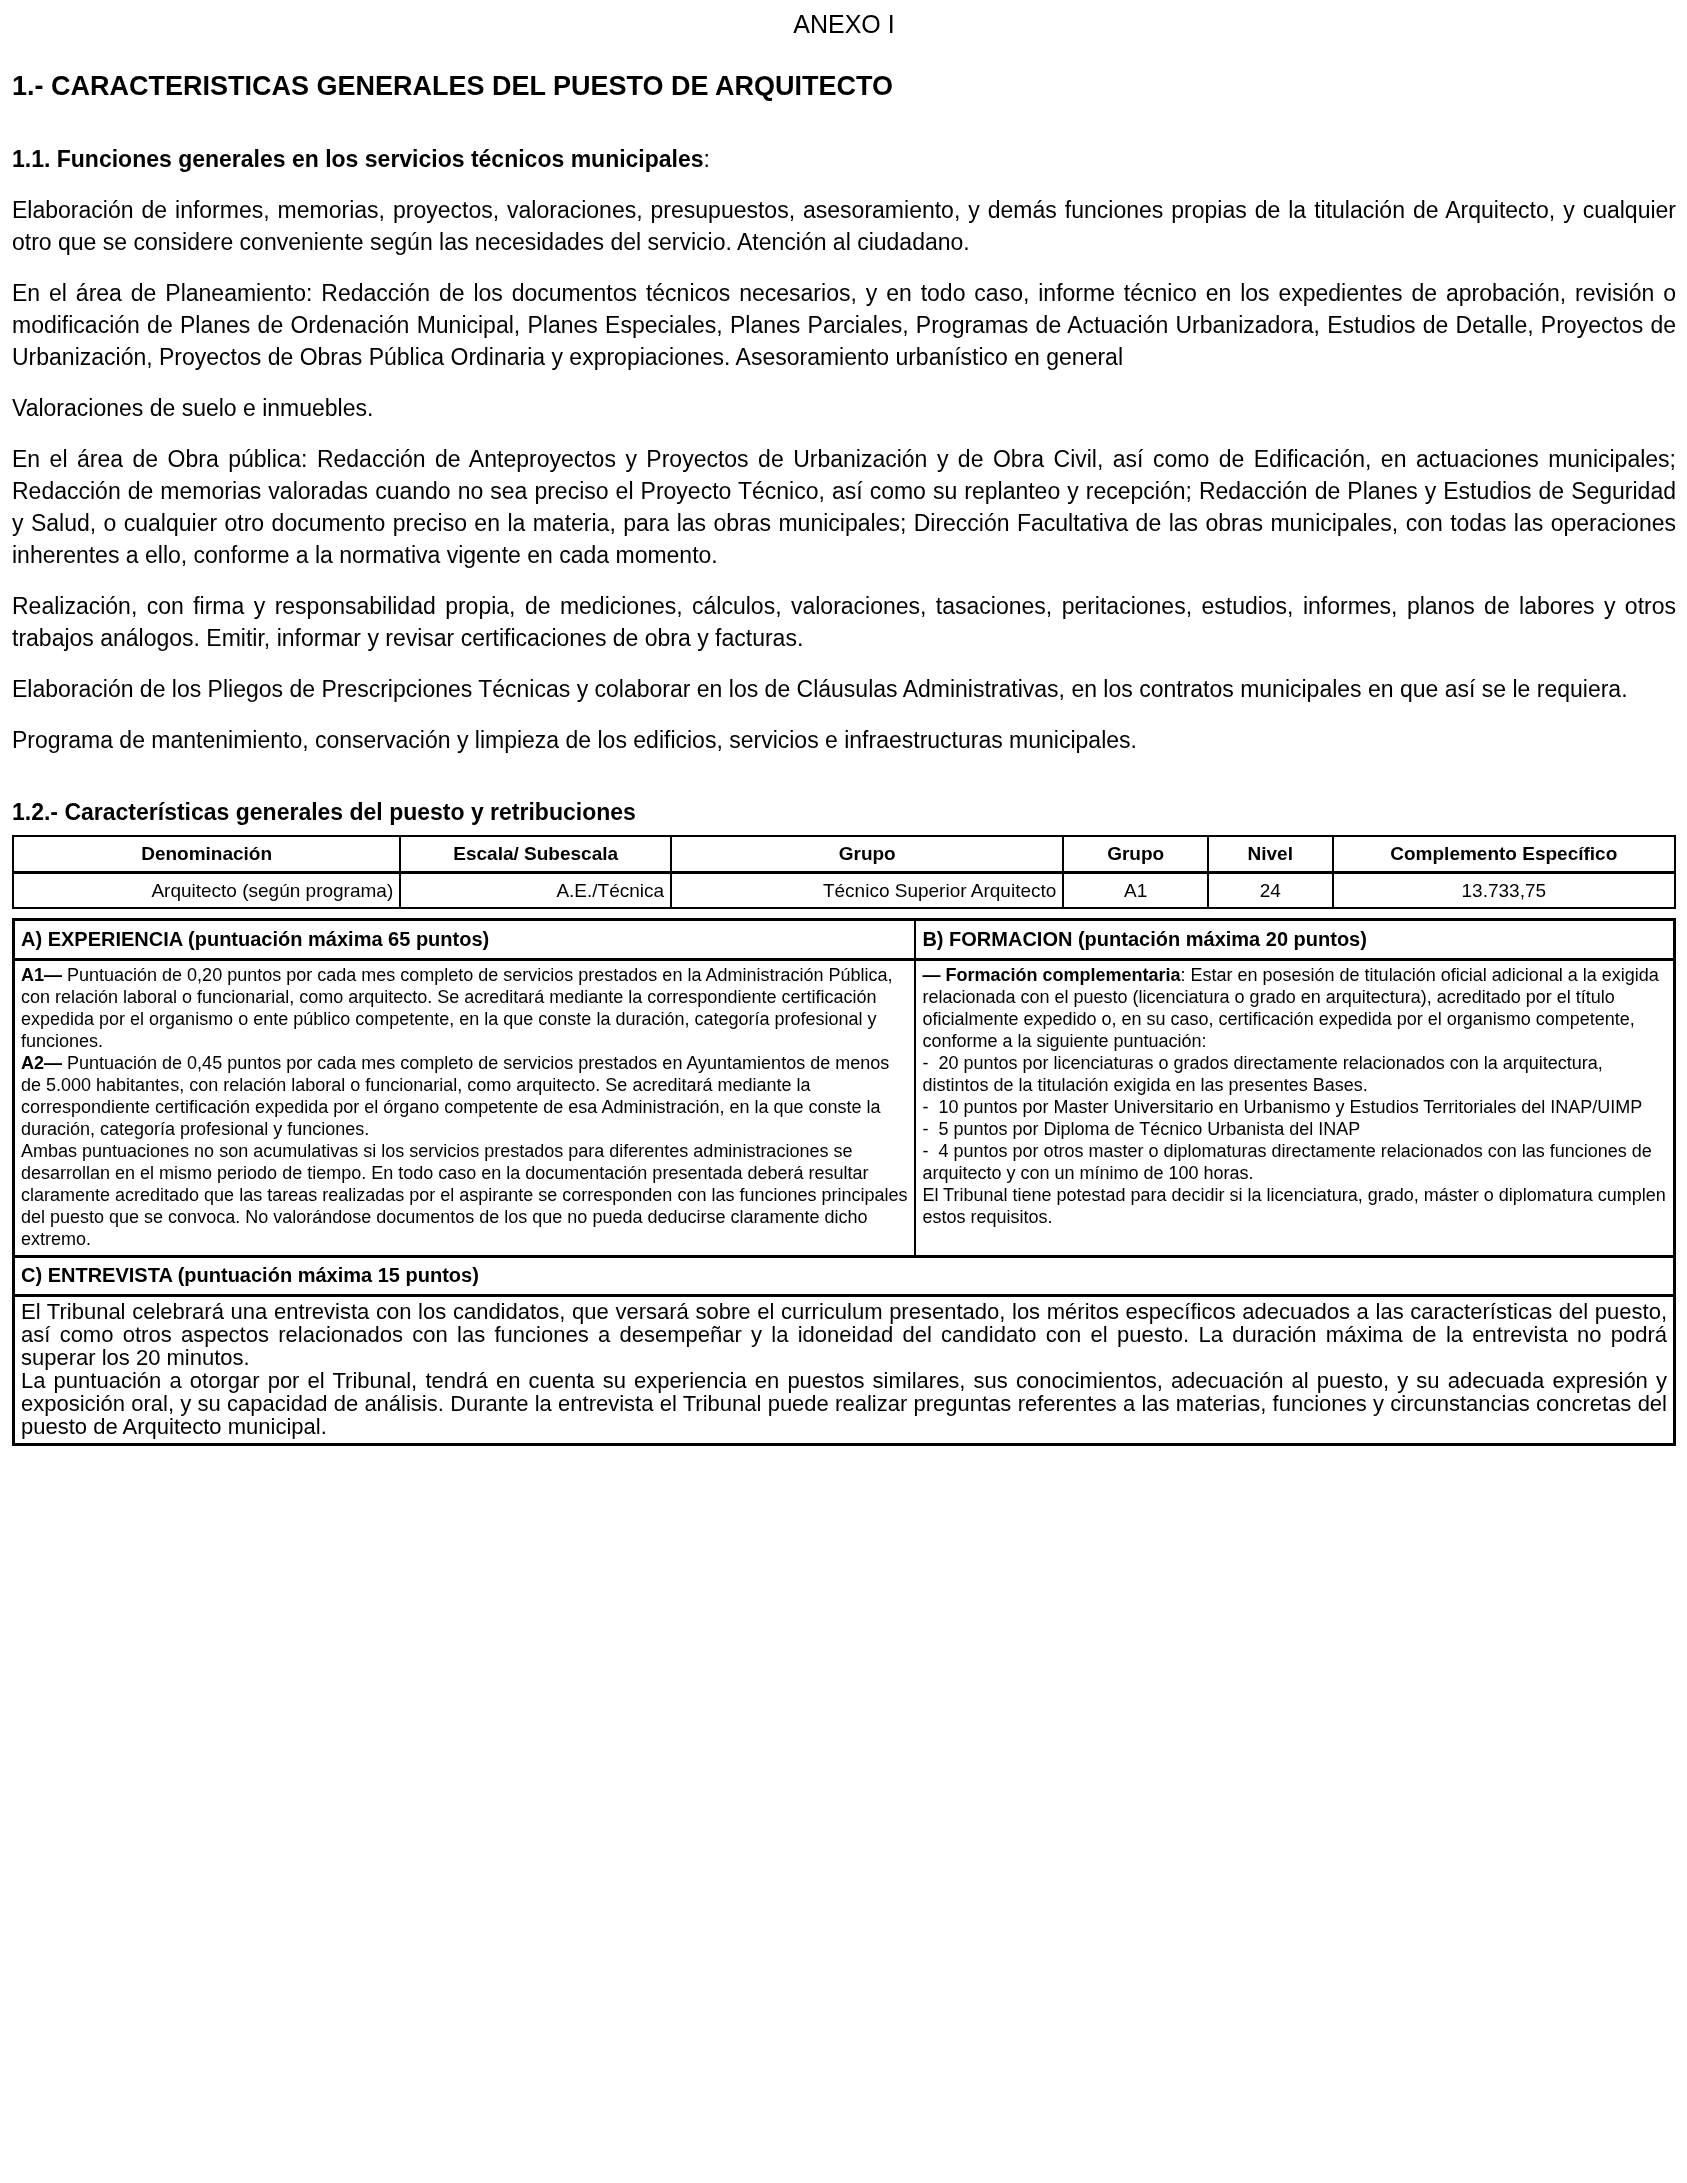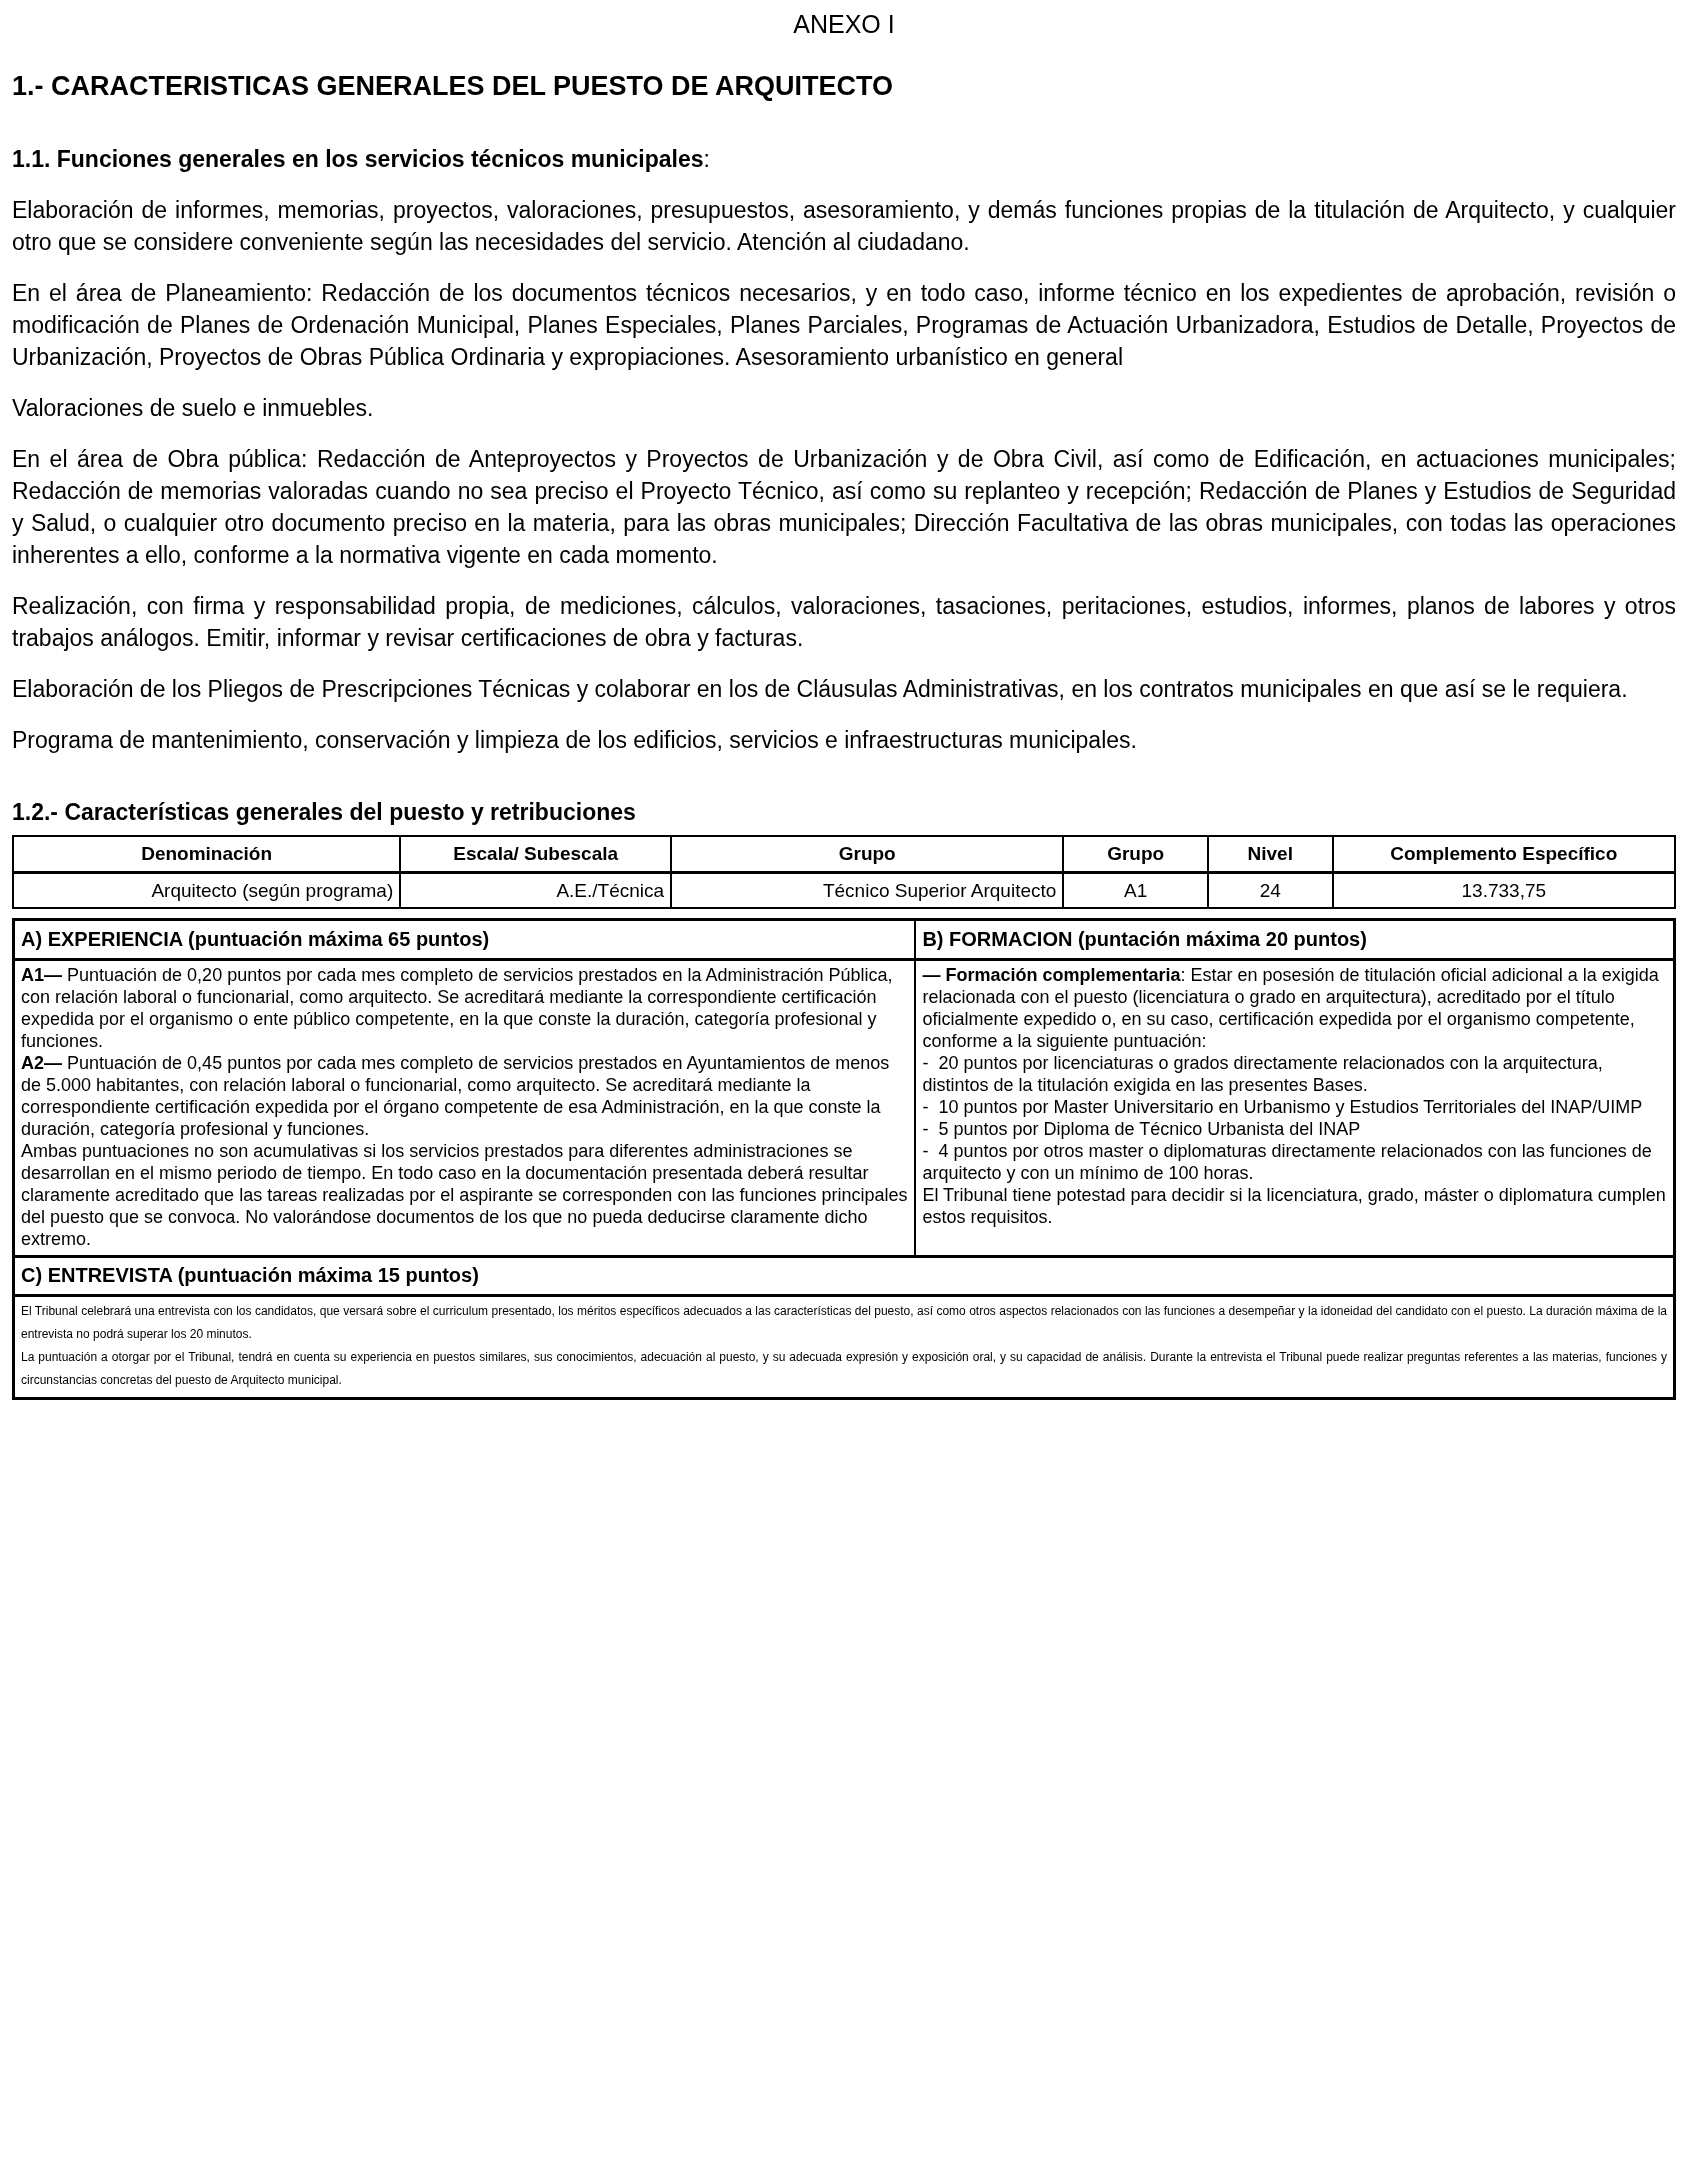--- a/index.html
+++ b/index.html
@@ -85,21 +85,21 @@
     vertical-align: middle;
   }
   .t2 td.cell-body {
     vertical-align: top;
     padding: 3px 6px 4.6px 6px;
     font-size: 18px;
     line-height: 22px;
   }
   .t2 td.cell-body p { margin: 0; }
   .t2 td.form p { white-space: pre-wrap; }
-  .t2 td.ent { font-size: 12px; line-height: 23px; margin-left: 8px; }
+  .t2 td.ent { font-size: 22px; line-height: 23px; margin-left: 8px; }
   .t2 td.ent p { margin: 0; text-align: justify; }
   b.lead { font-weight: 700; }
 </style>
 </head>
 <body>
 
 <div class="page">
 
   <div class="doc-title">ANEXO I</div>
 

